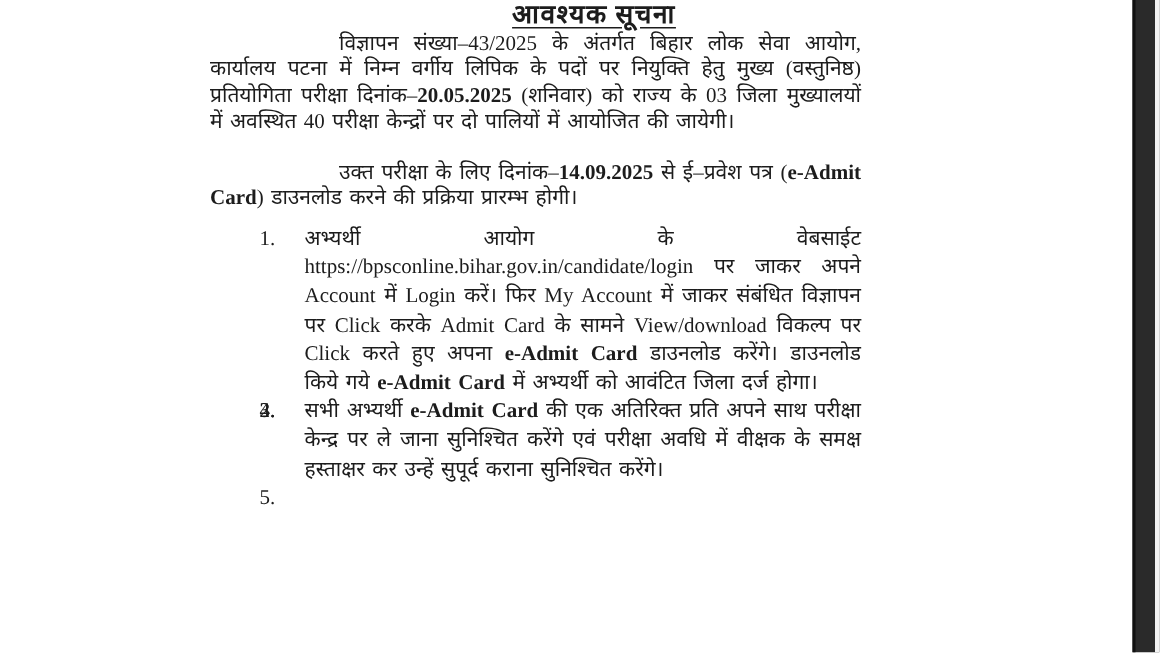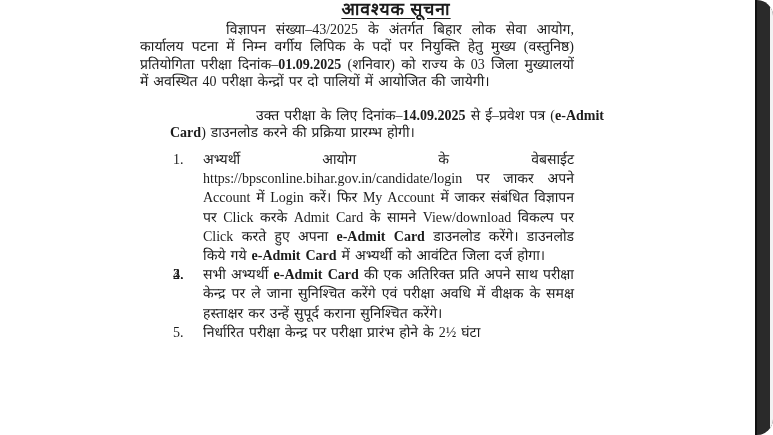--- a/index.html
+++ b/index.html
@@ -4,21 +4,20 @@
 <style>
   html, body { margin: 0; padding: 0; }
   .screen {
     position: relative;
     width: 773px;
     height: 435px;
     background: #ffffff;
     overflow: hidden;
     font-family: "Liberation Serif", "DejaVu Serif", serif;
     color: #1c1c1c;
-    border-radius: 16px;
   }
   .viewer-edge {
     position: absolute;
     top: 0;
     right: 0;
     width: 16px;
     height: 100%;
     background: #2a2a2a;
     border-left: 2px solid #111111;
     box-shadow: -3px 0 0 #f2f2f2 inset;
@@ -51,21 +50,21 @@
     width: 434px;
     margin: 0;
     font-size: 14px;
     line-height: 17.3px;
     text-align: justify;
     text-align-last: left;
     text-indent: 86px;
     word-spacing: 1.5px;
   }
   .para-intro { top: 21px; }
-  .para-admit { top: 107px; margin-left: 30px; }
+  .para-admit { top: 107px; }
   .instructions {
     position: absolute;
     left: 0;
     top: 150px;
     width: 434px;
     font-size: 14px;
     line-height: 19.2px;
   }
   .list-item {
     position: relative;
@@ -86,21 +85,21 @@
 <body>
 
 <div class="screen">
 
   <div class="doc">
 
     <div class="notice-title">
       <span class="t-inner">आवश्यक सूचना</span>
     </div>
 
-    <p class="para para-intro">विज्ञापन संख्या–43/2025 के अंतर्गत बिहार लोक सेवा आयोग, कार्यालय पटना में निम्न वर्गीय लिपिक के पदों पर नियुक्ति हेतु मुख्य (वस्तुनिष्ठ) प्रतियोगिता परीक्षा दिनांक–<b>01.09.2025</b> (शनिवार) को राज्य के 03 जिला मुख्यालयों में अवस्थित 40 परीक्षा केन्द्रों पर दो पालियों में आयोजित की जायेगी।</p>
+    <p class="para para-intro">विज्ञापन संख्या–43/2025 के अंतर्गत बिहार लोक सेवा आयोग, कार्यालय पटना में निम्न वर्गीय लिपिक के पदों पर नियुक्ति हेतु मुख्य (वस्तुनिष्ठ) प्रतियोगिता परीक्षा दिनांक–<b>20.05.2025</b> (शनिवार) को राज्य के 03 जिला मुख्यालयों में अवस्थित 40 परीक्षा केन्द्रों पर दो पालियों में आयोजित की जायेगी।</p>
 
     <p class="para para-admit">उक्त परीक्षा के लिए दिनांक–<b>14.09.2025</b> से ई–प्रवेश पत्र (<b>e-Admit Card</b>) डाउनलोड करने की प्रक्रिया प्रारम्भ होगी।</p>
 
     <div class="instructions">
 
         <div class="list-item">
           <span class="num">1.</span>
           <span class="txt">अभ्यर्थी आयोग के वेबसाईट https://bpsconline.bihar.gov.in/candidate/login पर जाकर अपने Account में Login करें। फिर My Account में जाकर संबंधित विज्ञापन पर Click करके Admit Card के सामने View/download विकल्प पर Click करते हुए अपना <b>e-Admit Card</b> डाउनलोड करेंगे। डाउनलोड किये गये <b>e-Admit Card</b> में अभ्यर्थी को आवंटित जिला दर्ज होगा।</span>
         </div>
 
@@ -112,21 +111,20 @@
           <span class="num">3.</span>
         </div>
 
         <div class="list-item">
           <span class="num">4.</span>
           <span class="txt">सभी अभ्यर्थी <b>e-Admit Card</b> की एक अतिरिक्त प्रति अपने साथ परीक्षा केन्द्र पर ले जाना सुनिश्चित करेंगे एवं परीक्षा अवधि में वीक्षक के समक्ष हस्ताक्षर कर उन्हें सुपूर्द कराना सुनिश्चित करेंगे।</span>
         </div>
 
         <div class="list-item">
           <span class="num">5.</span>
-          <span class="txt">निर्धारित परीक्षा केन्द्र पर परीक्षा प्रारंभ होने के 2½ घंटा</span>
         </div>
       </div>
 
   </div>
 
   <div class="viewer-edge"></div>
 
 </div>
 
 </body></html>

